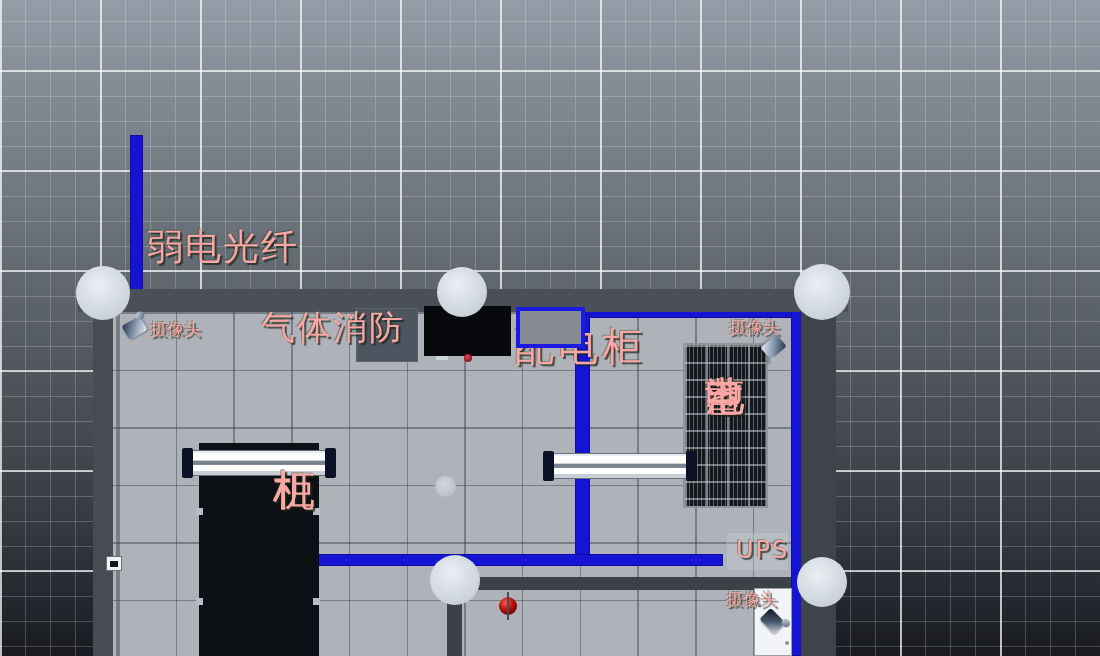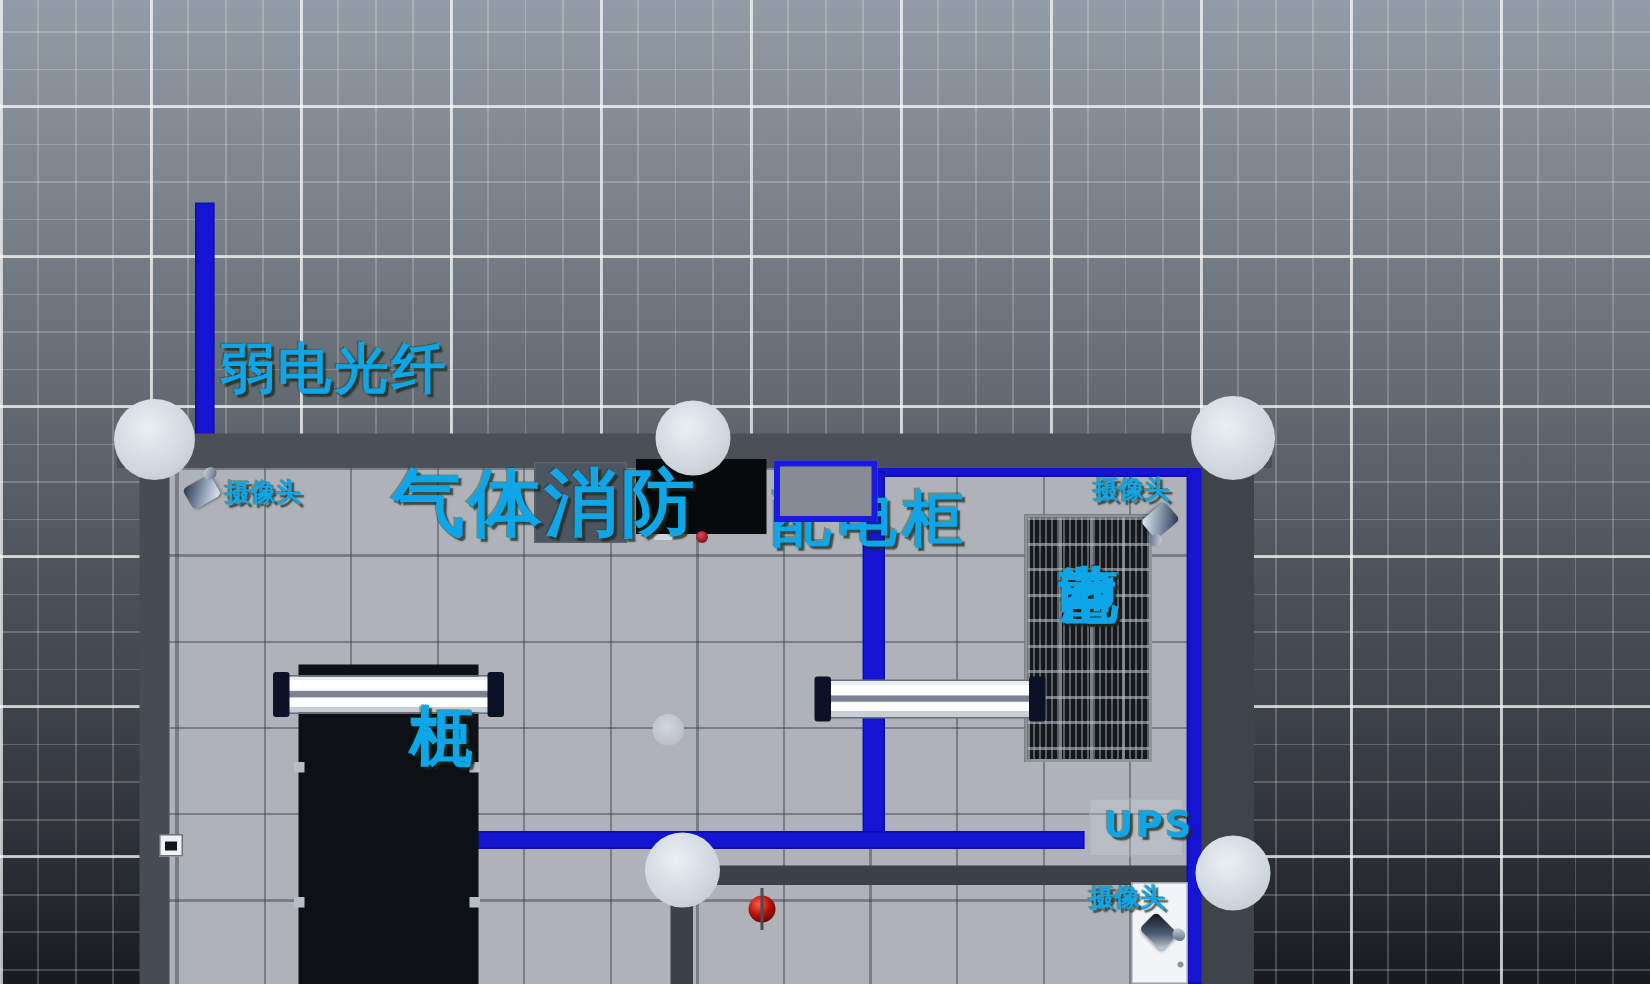--- a/index.html
+++ b/index.html
@@ -64,21 +64,21 @@
   .cam{
     width:21px;height:16px;border-radius:3px;
     background:linear-gradient(135deg,#223149,#8fa0b5 55%,#e6edf4);
     box-shadow:1px 1px 2px rgba(0,0,0,0.35);
   }
   .cam::after{content:"";position:absolute;width:9px;height:8px;border-radius:50%;background:linear-gradient(135deg,#d5dee8,#53627a);right:-5px;top:-4px;}
   .cam-dark{background:linear-gradient(135deg,#0f141d,#4a5a70 55%,#cdd6e0);}
   .vent{background:#cdd5dd;}
   
   .glabel{
-    color:#0ea5e9;font-weight:bold;white-space:nowrap;line-height:1.05;
+    color:#fca5a5;font-weight:normal;white-space:nowrap;line-height:1.05;
     text-shadow:2px 2px 1px rgba(25,40,25,0.75), -1px -1px 0 rgba(10,60,10,0.35);
   }
   .vlabel{writing-mode:vertical-rl;text-orientation:upright;}
 </style>
 </head>
 <body>
 
 <div id="stage">
 
   <div class="abs bg"></div>
@@ -113,21 +113,21 @@
 
   <div class="abs rack" style="left:199px;top:443px;width:120px;height:213px;"></div>
   <div class="abs racktab" style="left:196px;top:508px;"></div>
   <div class="abs racktab" style="left:313px;top:508px;"></div>
   <div class="abs racktab" style="left:196px;top:598px;"></div>
   <div class="abs racktab" style="left:313px;top:598px;"></div>
 
   <div class="abs fixture" style="left:184px;top:450px;width:150px;height:24px;"></div>
 
   <div class="abs glabel" style="left:147px;top:228px;font-size:36px;letter-spacing:2px;">弱电光纤</div>
-  <div class="abs glabel" style="left:261px;top:310px;font-size:49px;letter-spacing:2px;">气体消防</div>
+  <div class="abs glabel" style="left:261px;top:310px;font-size:34px;letter-spacing:2px;">气体消防</div>
   <div class="abs glabel vlabel" style="left:272px;top:436px;font-size:42px;">机柜</div>
   <div class="abs glabel vlabel" style="left:704px;top:344px;font-size:40px;">蓄电池</div>
 
   <div class="abs upsbox" style="left:726px;top:532px;width:61px;height:37px;">
     <div class="abs glabel" style="left:9px;top:5px;font-size:24px;letter-spacing:2px;">UPS</div>
   </div>
 
   <div class="abs detector" style="left:435px;top:476px;width:21px;height:21px;"></div>
   <div class="abs sphere" style="left:499px;top:597px;width:18px;height:18px;"></div>
   <div class="abs socket" style="left:106px;top:556px;width:16px;height:15px;"></div>

